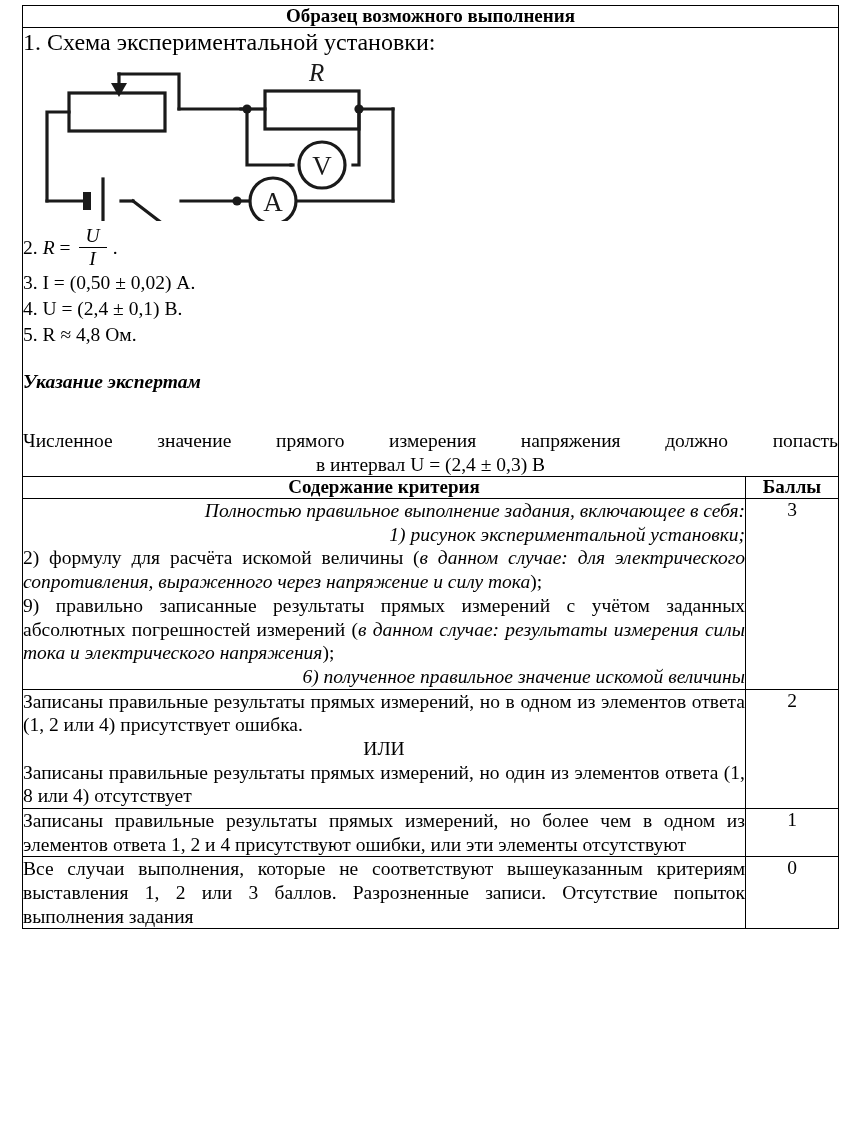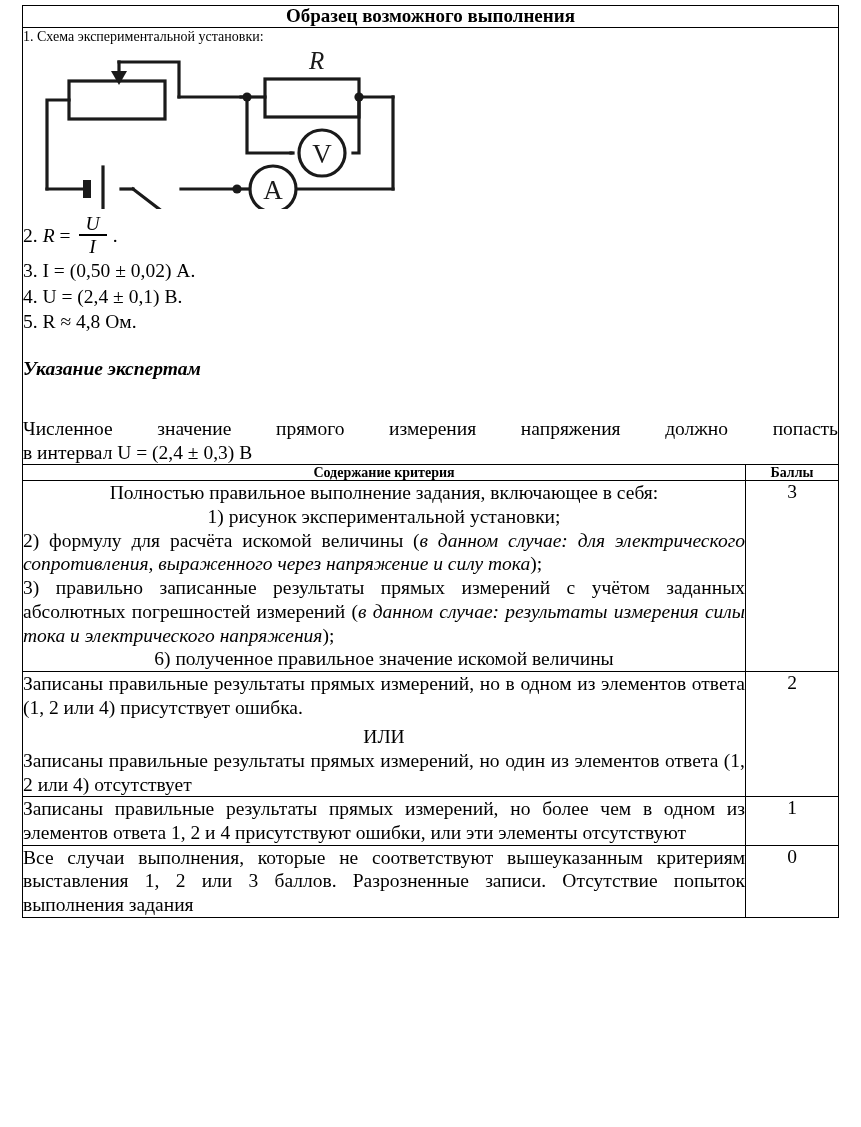--- a/index.html
+++ b/index.html
@@ -42,21 +42,21 @@
     padding: 3px 0 4px 0;
     line-height: 1.1;
   }
   
   .sample-cell {
     padding: 6px 8px 8px 8px;
     font-size: 19.5px;
     line-height: 1.22;
   }
   .line-1 {
-    font-size: 14px;
+    font-size: 24px;
     margin: 0 0 4px 0;
   }
   
   .circuit-wrap {
     position: relative;
     width: 360px;
     height: 160px;
     margin: 2px 0 6px 18px;
   }
   .circuit-wrap svg { display: block; }
@@ -105,40 +105,40 @@
     font-size: 19.5px;
     margin: 22px 0 1px 0;
   }
   .note-body {
     font-size: 19.5px;
     line-height: 1.2;
     text-align: justify;
     text-justify: inter-word;
     margin: 0;
   }
-  .note-body .lastline { text-align: left; }
+  .note-body .lastline { text-align: center; }
   
   .crit-head-left, .crit-head-right {
     text-align: center;
     font-weight: bold;
-    font-size: 14px;
+    font-size: 19px;
     padding: 3px 0 4px 0;
     line-height: 1.1;
     vertical-align: middle;
   }
   .crit-body {
     padding: 3px 7px 6px 7px;
     font-size: 19.5px;
     line-height: 1.215;
     text-align: justify;
     text-justify: inter-word;
   }
   .crit-body p { margin: 0; }
-  .crit-body p.nj { text-align: center; }
-  .crit-body p.ctr { text-align: center; margin-top: 6px; }
+  .crit-body p.nj { text-align: right; font-style: italic; }
+  .crit-body p.ctr { text-align: center; }
   .score-cell {
     text-align: center;
     font-size: 19.5px;
     padding: 4px 0 0 0;
     vertical-align: top;
   }
   .max-label {
     text-align: right;
     font-style: italic;
     font-weight: bold;
@@ -277,31 +277,31 @@
       <tr>
         <td class="crit-head-left">Содержание критерия</td>
         <td class="crit-head-right">Баллы</td>
       </tr>
 
       <tr>
         <td class="crit-body">
           <p class="nj">Полностью правильное выполнение задания, включающее в себя:</p>
           <p class="nj">1) рисунок экспериментальной установки;</p>
           <p><span>2) формулу для расчёта искомой величины (</span><i>в данном случае: для электрического сопротивления, выраженного через напряжение и силу тока</i><span>);</span></p>
-          <p><span>3) правильно записанные результаты прямых измерений с учётом заданных абсолютных погрешностей измерений (</span><i>в данном случае: результаты измерения силы тока и электрического напряжения</i><span>);</span></p>
+          <p><span>9) правильно записанные результаты прямых измерений с учётом заданных абсолютных погрешностей измерений (</span><i>в данном случае: результаты измерения силы тока и электрического напряжения</i><span>);</span></p>
           <p class="nj">6) полученное правильное значение искомой величины</p>
         </td>
         <td class="score-cell">3</td>
       </tr>
 
       <tr>
         <td class="crit-body">
           <p>Записаны правильные результаты прямых измерений, но в одном из элементов ответа (1, 2 или 4) присутствует ошибка.</p>
           <p class="ctr">ИЛИ</p>
-          <p>Записаны правильные результаты прямых измерений, но один из элементов ответа (1, 2 или 4) отсутствует</p>
+          <p>Записаны правильные результаты прямых измерений, но один из элементов ответа (1, 8 или 4) отсутствует</p>
         </td>
         <td class="score-cell">2</td>
       </tr>
 
       <tr>
         <td class="crit-body">
           <p>Записаны правильные результаты прямых измерений, но более чем в одном из элементов ответа 1, 2 и 4 присутствуют ошибки, или эти элементы отсутствуют</p>
         </td>
         <td class="score-cell">1</td>
       </tr>

